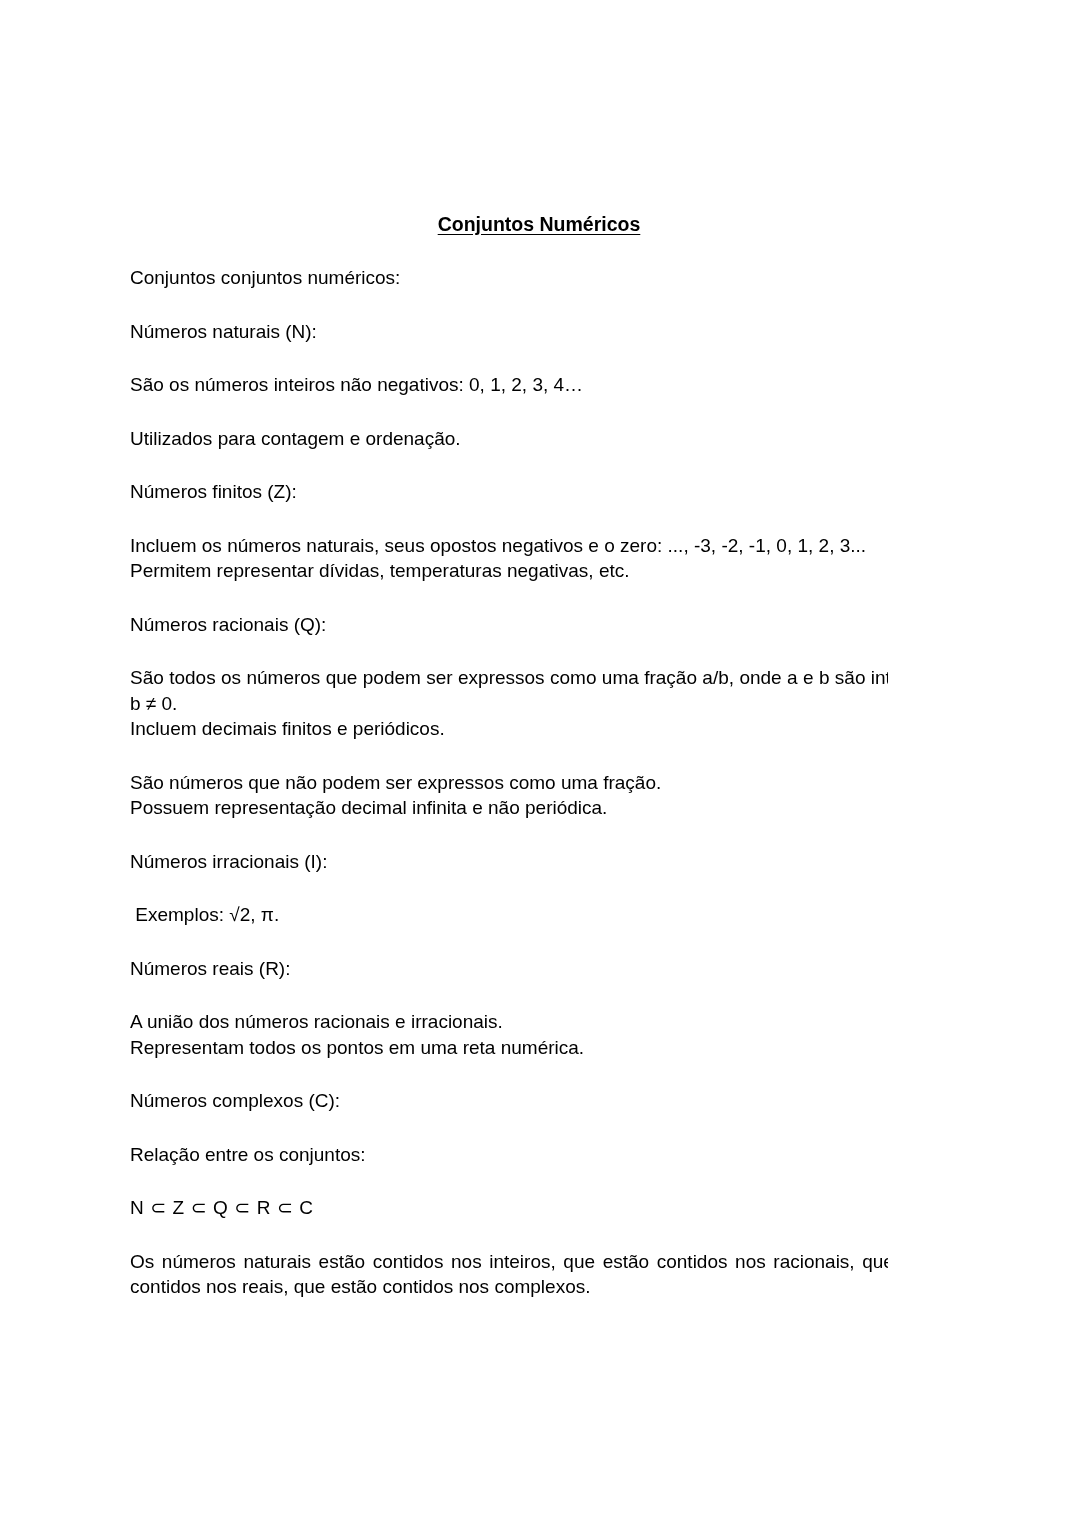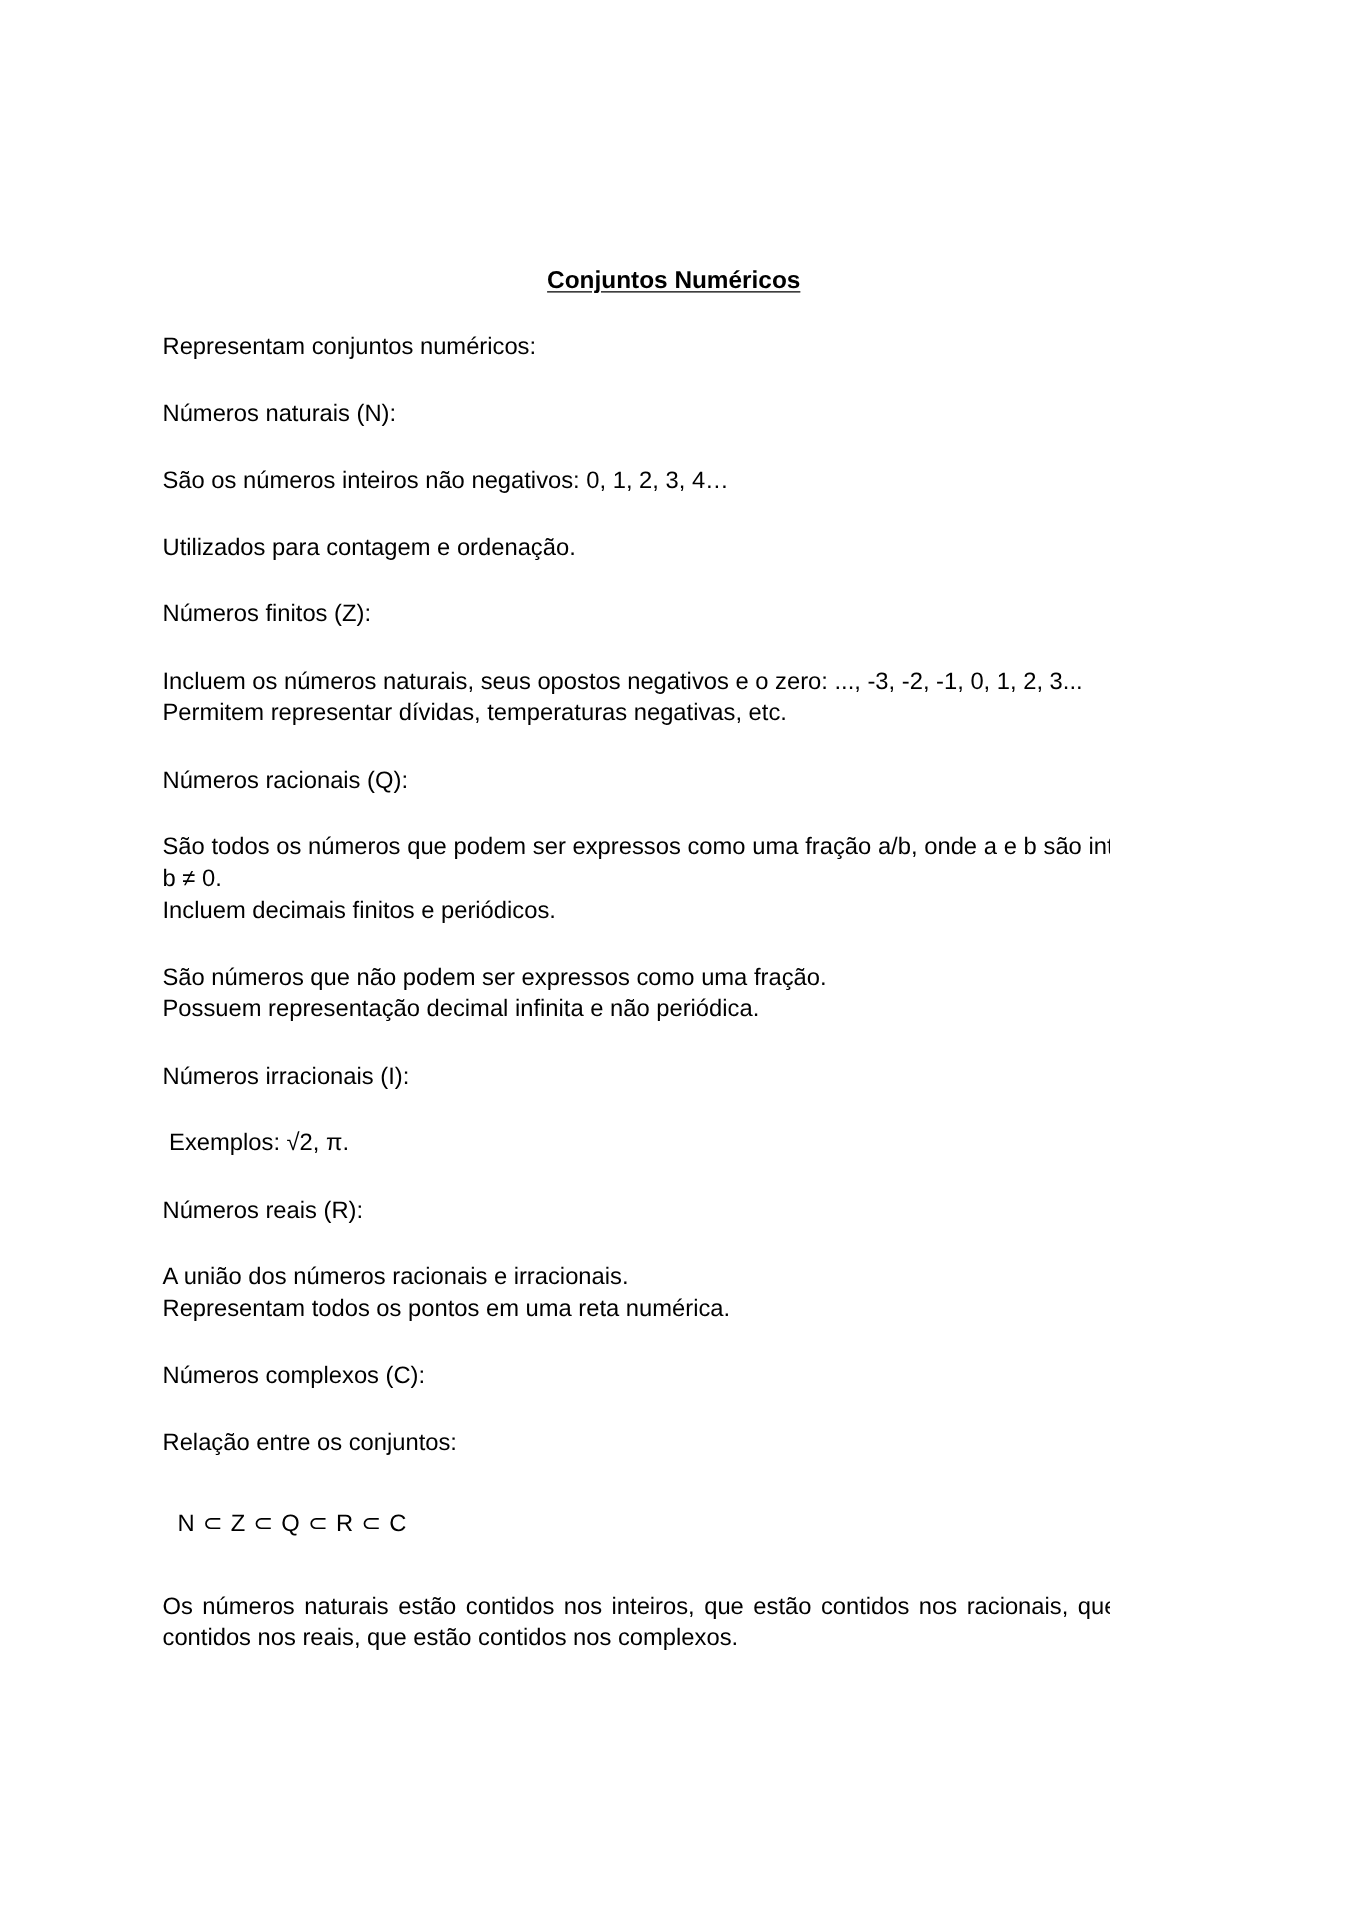--- a/index.html
+++ b/index.html
@@ -41,34 +41,34 @@
     text-align: left;
     white-space: pre-wrap;
   }
   .para.justify {
     text-align: justify;
     text-justify: inter-word;
   }
   .relation {
     font-size: 19px;
     line-height: 25.5px;
-    margin: 12px;
+    margin: 0;
     padding-top: 28px;
     letter-spacing: 0.6px;
   }
 </style>
 </head>
 <body>
 
 <div class="page">
   <div class="content">
 
     <h1 class="doc-title">Conjuntos Numéricos</h1>
 
-    <p class="para">Representam conjuntos numéricos:</p>
+    <p class="para">Conjuntos conjuntos numéricos:</p>
     <p class="para">Números naturais (N):</p>
     <p class="para">São os números inteiros não negativos: 0, 1, 2, 3, 4…</p>
     <p class="para">Utilizados para contagem e ordenação.</p>
     <p class="para">Números finitos (Z):</p>
     <p class="para">Incluem os números naturais, seus opostos negativos e o zero: ..., -3, -2, -1, 0, 1, 2, 3...
 Permitem representar dívidas, temperaturas negativas, etc.</p>
     <p class="para">Números racionais (Q):</p>
     <p class="para justify">São todos os números que podem ser expressos como uma fração a/b, onde a e b são inteiros e b ≠ 0.
 Incluem decimais finitos e periódicos.</p>
     <p class="para">São números que não podem ser expressos como uma fração.

